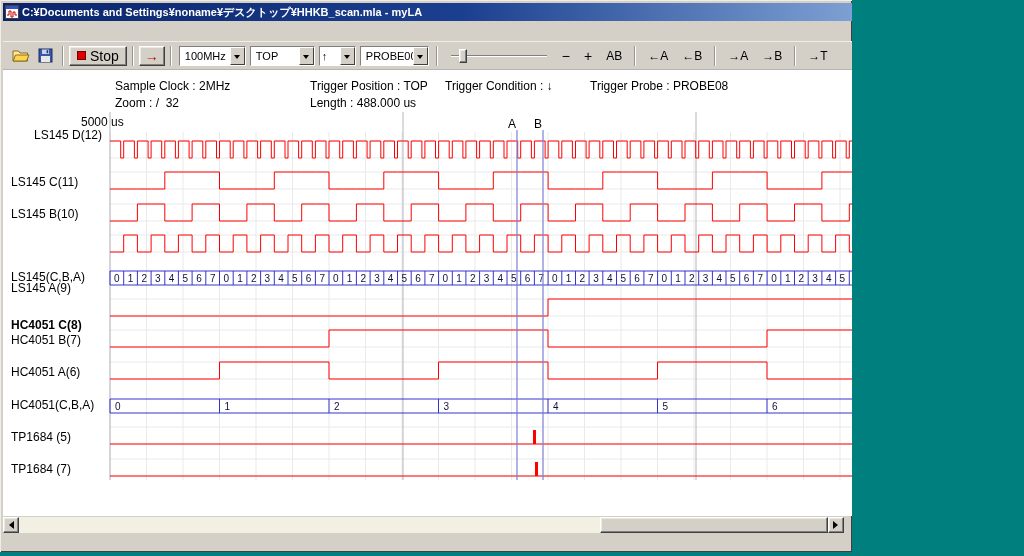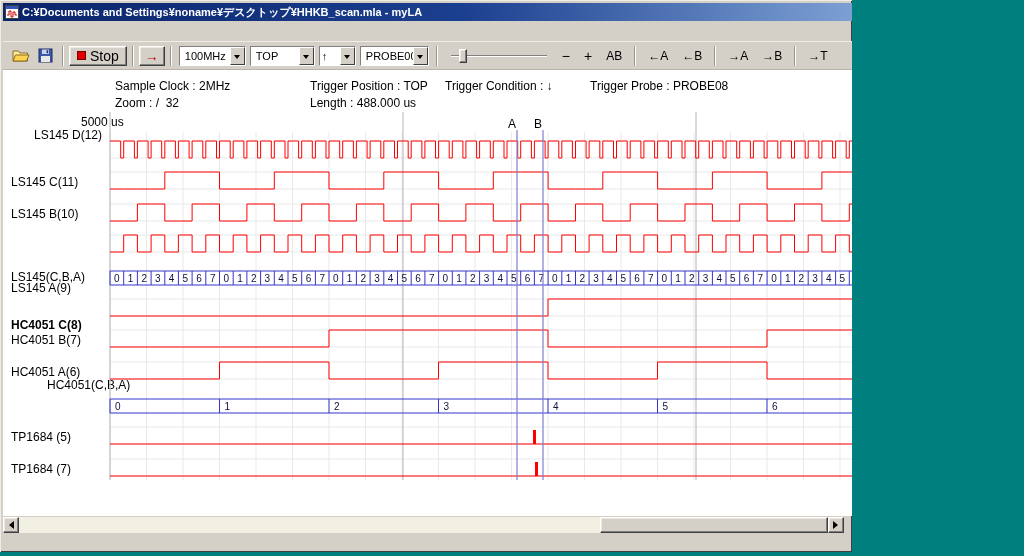--- a/index.html
+++ b/index.html
@@ -161,21 +161,21 @@
     <span class="info" style="left:78px;top:45px;">5000 us</span>
     <div id="channel-labels">
         <div class="channel-label" style="top: 58px; margin-left: 23px;">LS145 D(12)</div>
         <div class="channel-label" style="top: 105px;">LS145 C(11)</div>
         <div class="channel-label" style="top: 137px;">LS145 B(10)</div>
         <div class="channel-label" style="top: 168px; margin-top: 43px;">LS145 A(9)</div>
         <div class="channel-label" style="top: 200px;">LS145(C,B,A)</div>
         <div class="channel-label" style="top: 248px; font-weight: bold;">HC4051 C(8)</div>
         <div class="channel-label" style="top: 263px;">HC4051 B(7)</div>
         <div class="channel-label" style="top: 295px;">HC4051 A(6)</div>
-        <div class="channel-label" style="top: 308px; margin-left: 36px;">HC4051(C,B,A)</div>
+        <div class="channel-label" style="top: 328px;">HC4051(C,B,A)</div>
         <div class="channel-label" style="top: 360px; text-align: right;">TP1684 (5)</div>
         <div class="channel-label" style="top: 392px;">TP1684 (7)</div>
       </div>
     <div id="marker-labels">
         <div class="marker-label" style="left: 505px;">A</div>
         <div class="marker-label" style="left: 531px;">B</div>
       </div>
     <svg id="wave-svg" width="1018" height="446">
         <line x1="107" y1="62" x2="107" y2="410" stroke="#e9e9e9"></line>
         <line x1="143.5" y1="62" x2="143.5" y2="410" stroke="#e9e9e9"></line>

